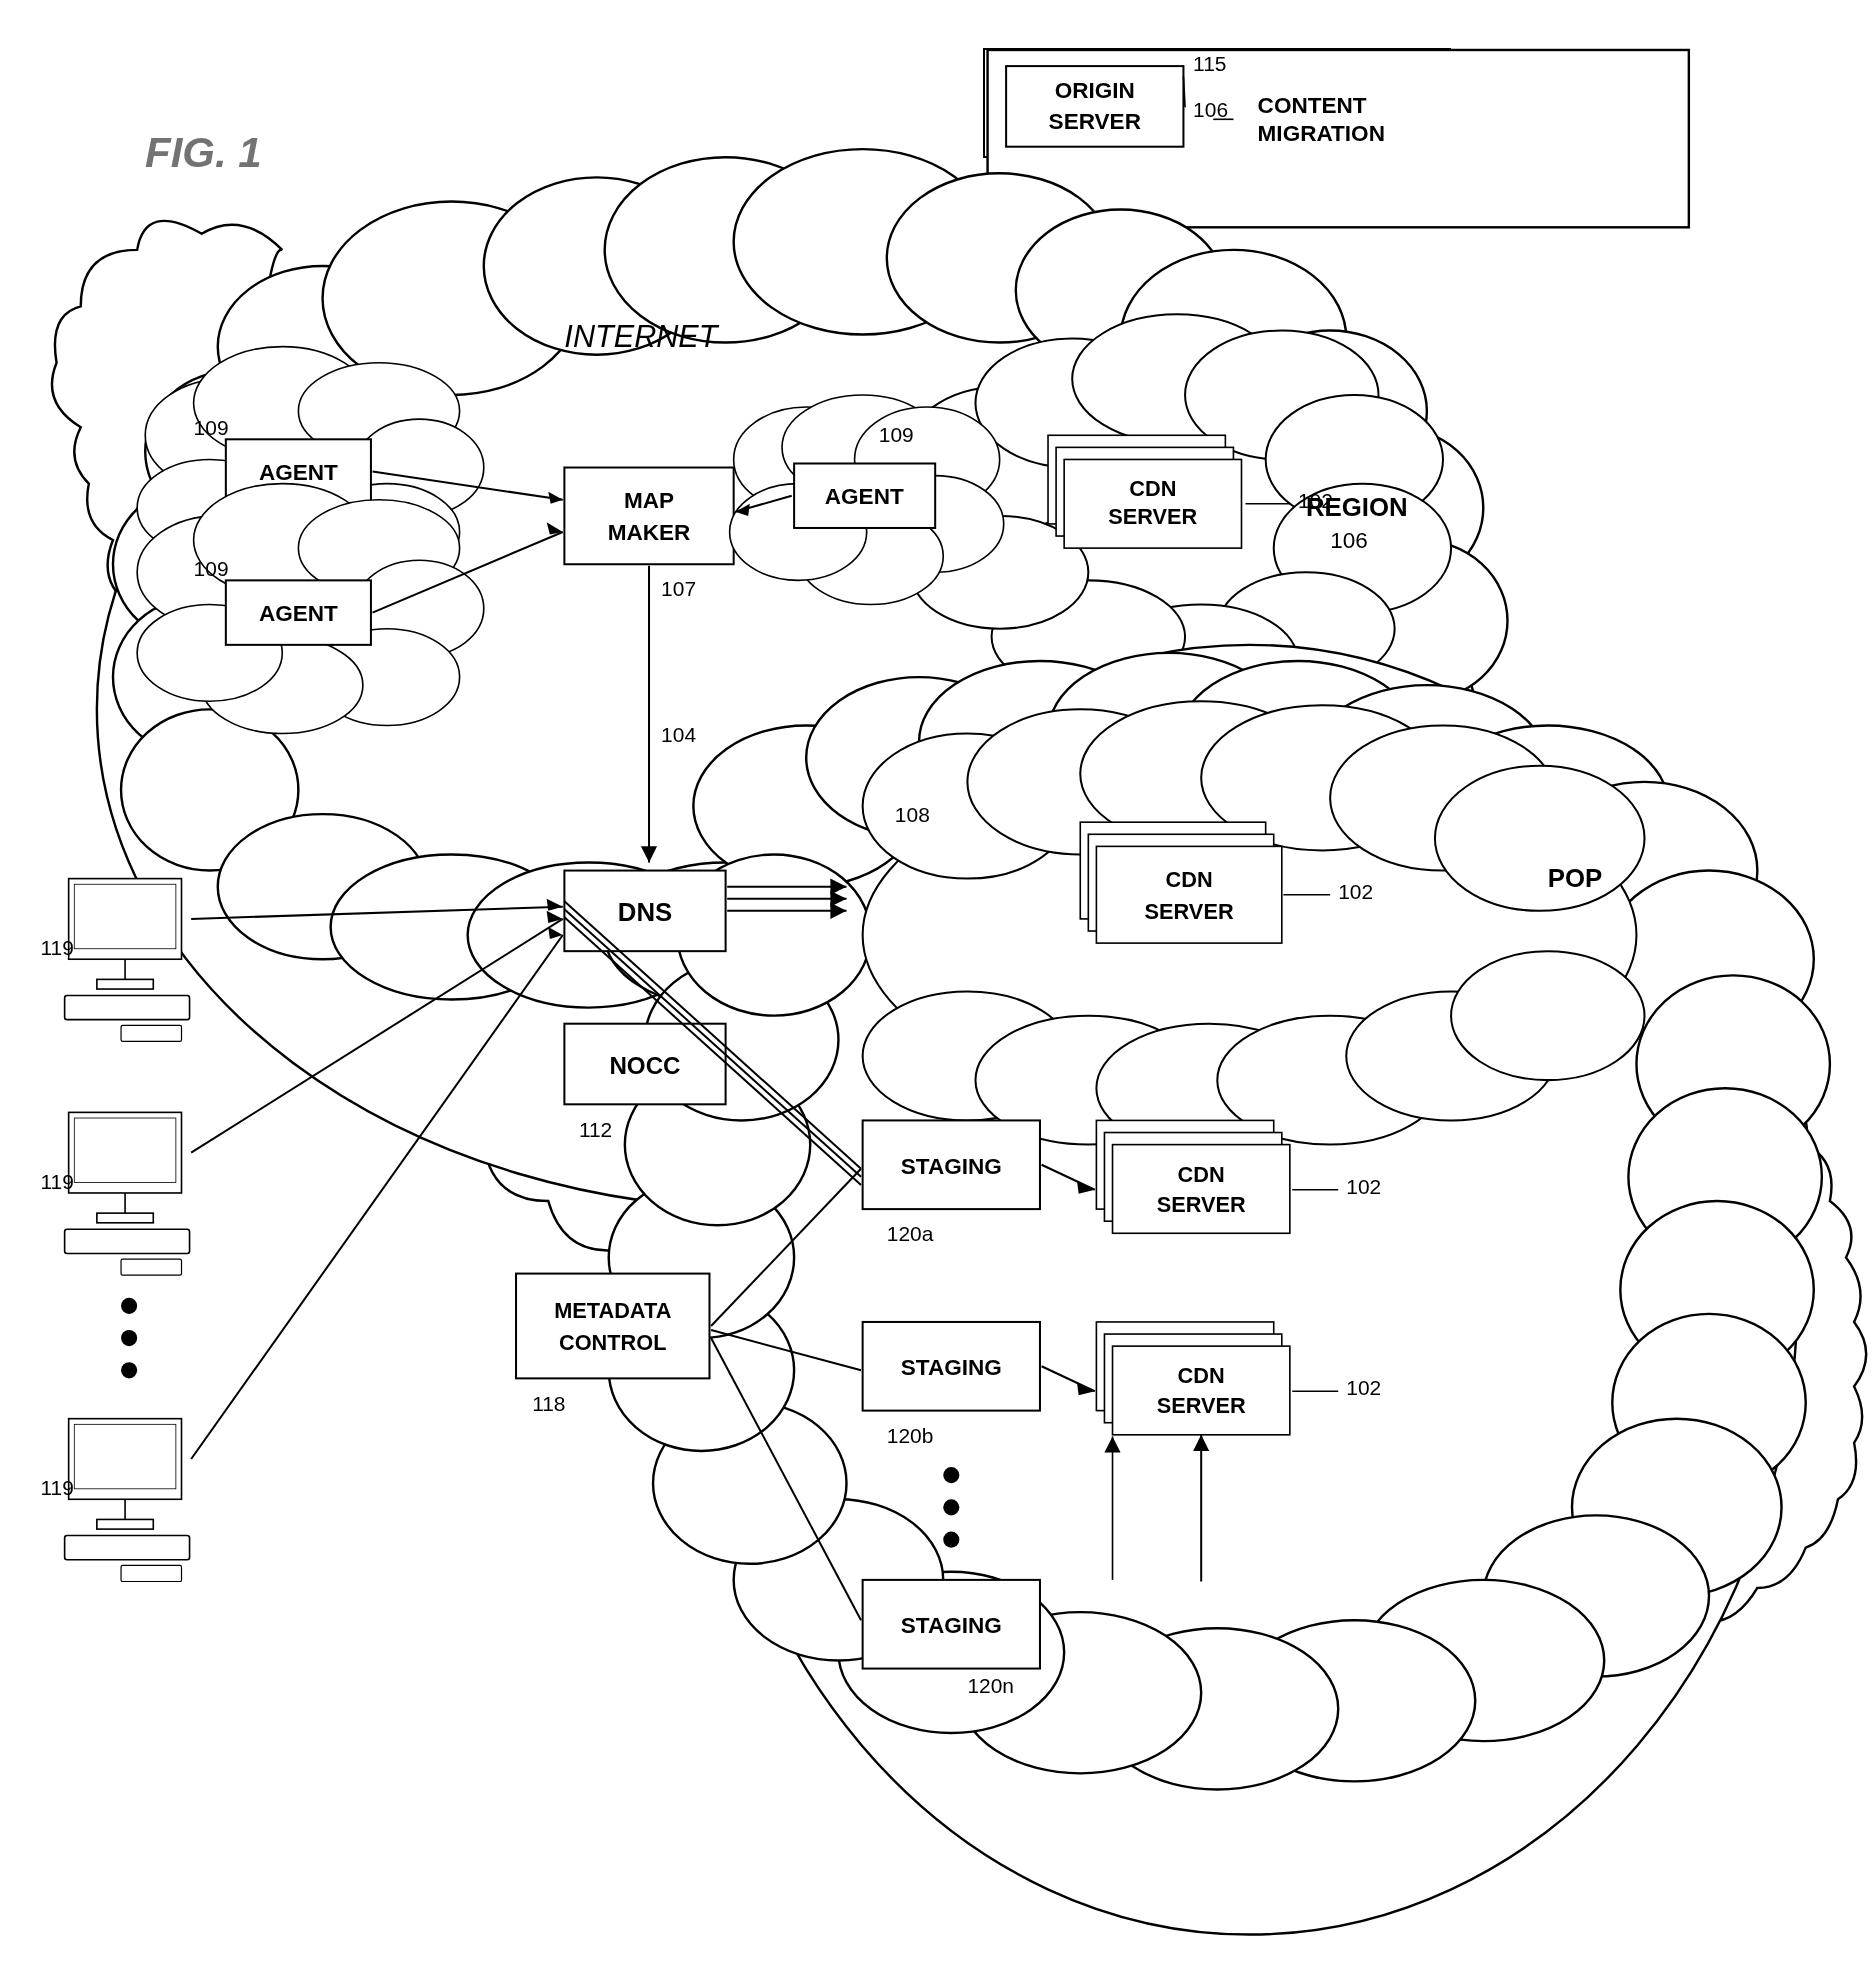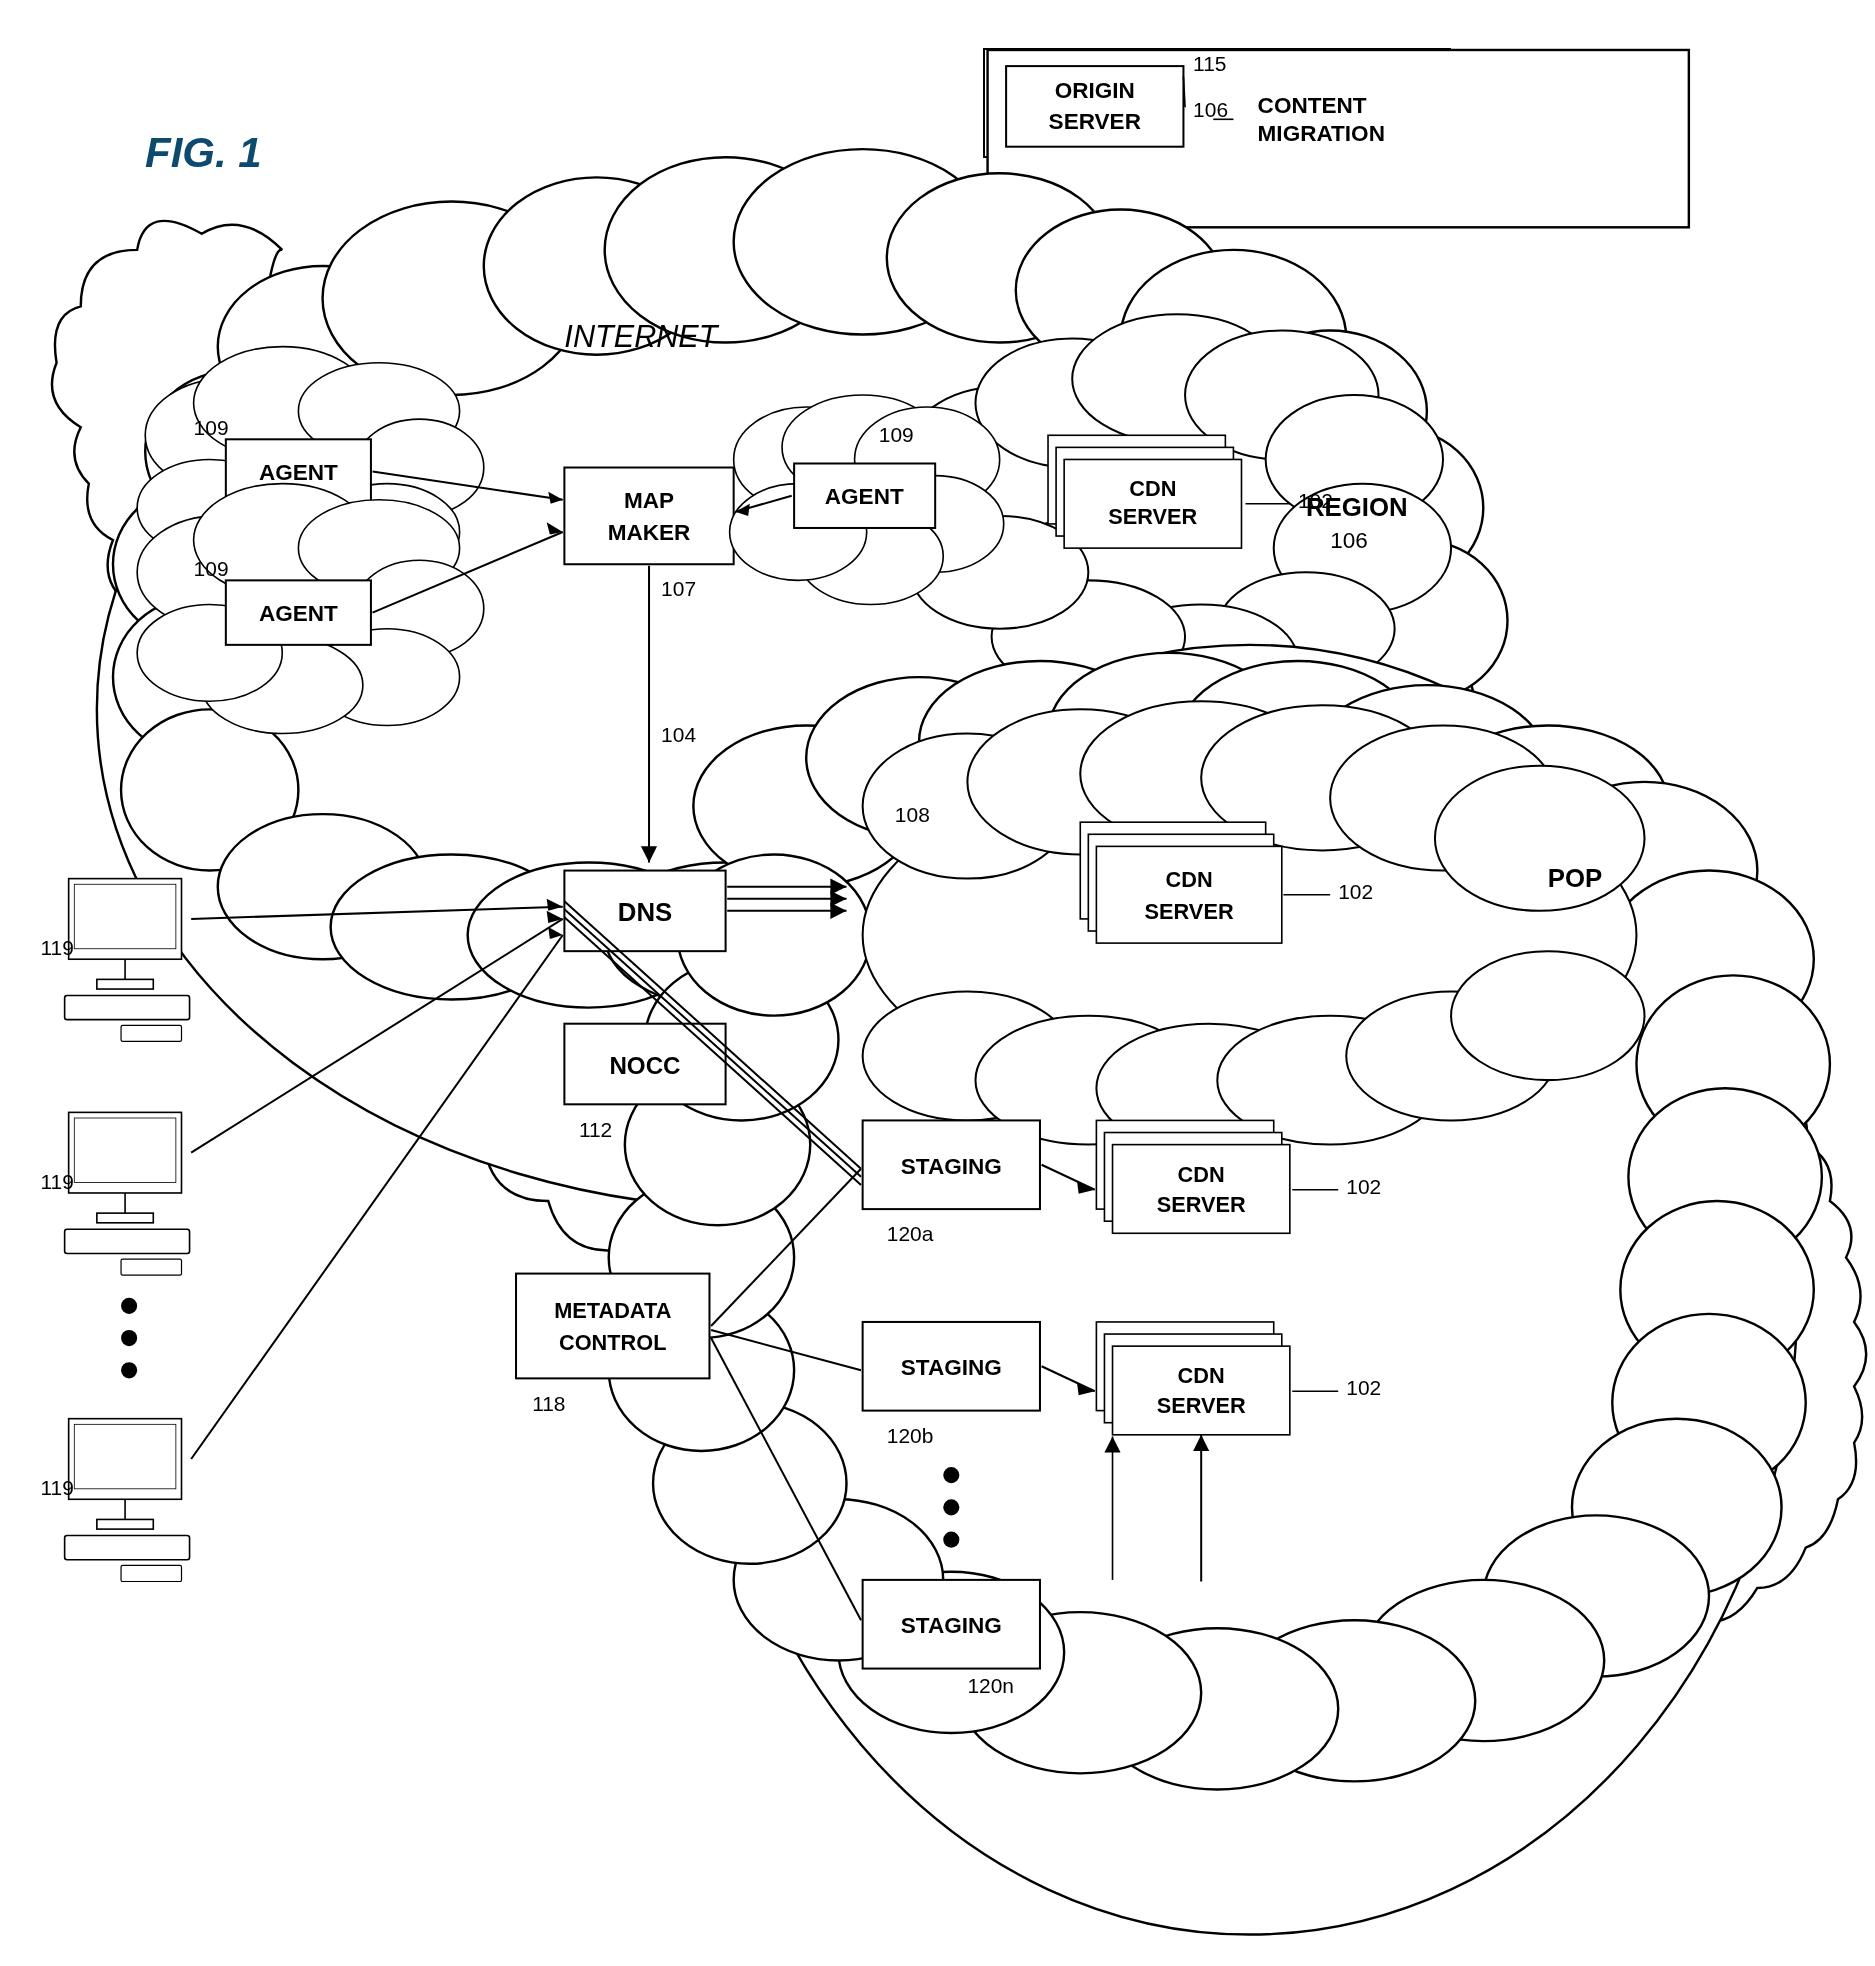--- a/index.html
+++ b/index.html
@@ -20,21 +20,21 @@
     }
 
     
     .fig-title {
       position: absolute;
       top: 129px;
       left: 145px;
       font-size: 42px;
       font-style: italic;
       font-weight: bold;
-      color: #0c4a6e;
+      color: #737373;
     }
 
     
     .legend-box {
       position: absolute;
       top: 48px;
       left: 983px;
       border: 2.4px solid #000;
       padding: 16px 24px;
       display: flex;

